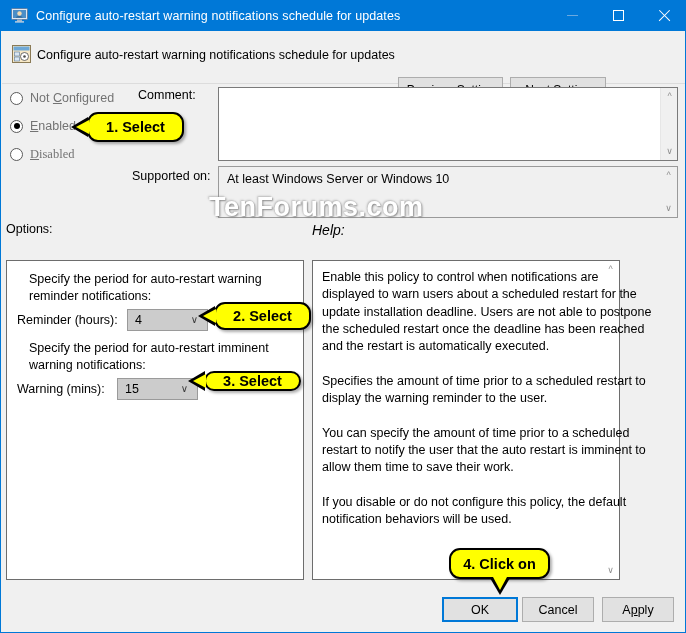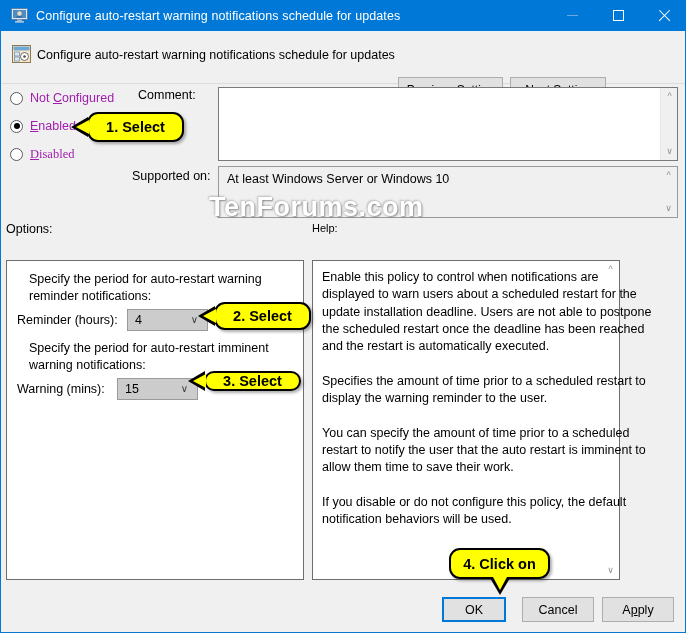--- a/index.html
+++ b/index.html
@@ -142,21 +142,21 @@
     content: "";
     position: absolute;
     left: 2.5px; top: 2.5px;
     width: 6px; height: 6px;
     border-radius: 50%;
     background: #000000;
   }
   .radio-label {
     margin-left: 7px;
     font-size: 12.5px;
-    color: #a21caf;
+    color: #737373;
     white-space: nowrap;
   }
   .acc { text-decoration: underline; }
 
   
   #comment-label {
     position: absolute;
     left: 137px; top: 88px;
     font-size: 12.5px; color: #000;
   }
@@ -216,21 +216,21 @@
 
   
   #options-label {
     position: absolute;
     left: 5px; top: 222px;
     font-size: 12.5px; color: #000;
   }
   #help-label {
     position: absolute;
     left: 311px; top: 222px;
-    font-size: 11px; color: #000;
+    font-size: 14px; color: #000; font-style: italic;
   }
 
   
   #options-panel {
     position: absolute;
     left: 5px; top: 260px;
     width: 298px; height: 320px;
     background: #ffffff;
     border: 1px solid #6d6d6d;
     box-sizing: border-box;
@@ -312,21 +312,21 @@
     font-family: "Liberation Sans", sans-serif;
     font-size: 12.5px;
     color: #000;
     cursor: default;
     display: flex;
     align-items: center;
     justify-content: center;
     box-sizing: border-box;
   }
   #btn-ok {
-    left: 441px; width: 64px;
+    left: 441px; width: 76px;
     border: 2px solid #0078d7;
     background: #e1e1e1;
   }
   #btn-cancel { left: 521px; width: 72px; }
   #btn-apply  { left: 601px; width: 72px; }
 
   
   #watermark {
     position: absolute;
     left: 208px; top: 192px;

